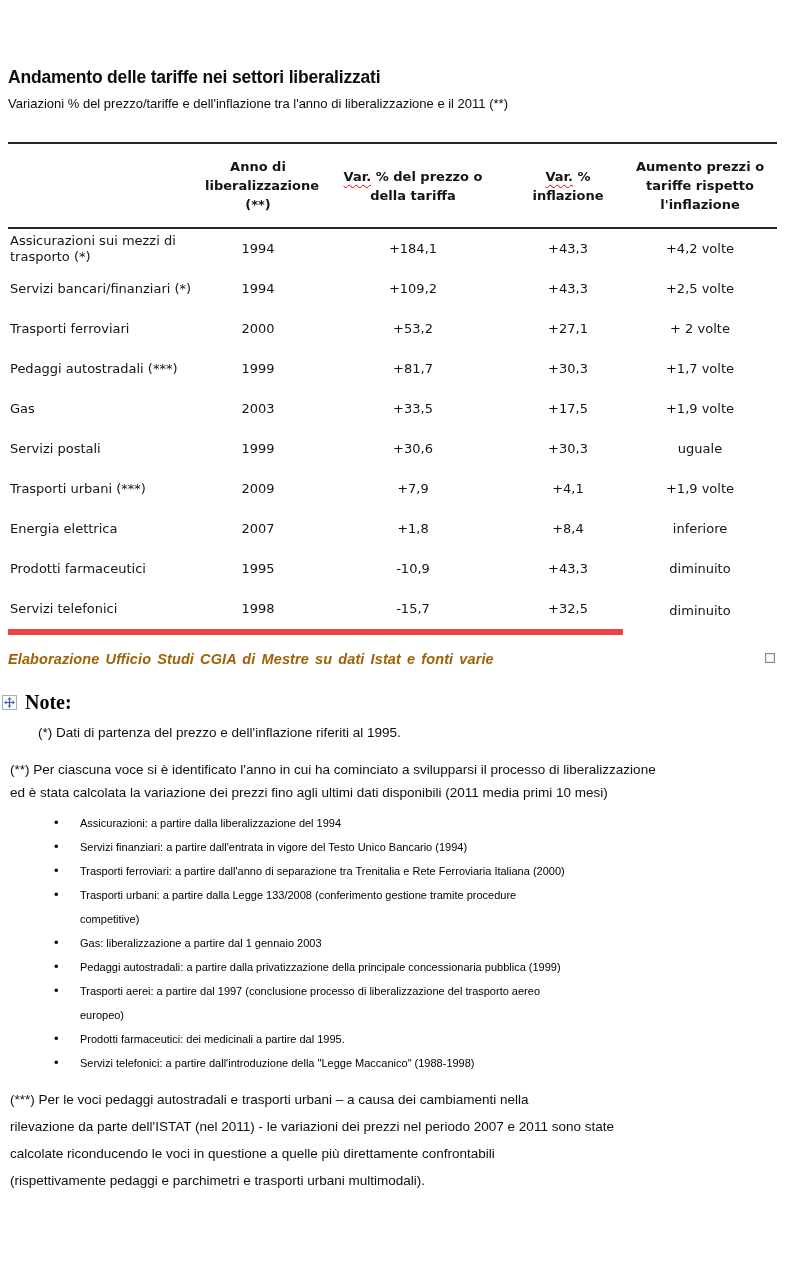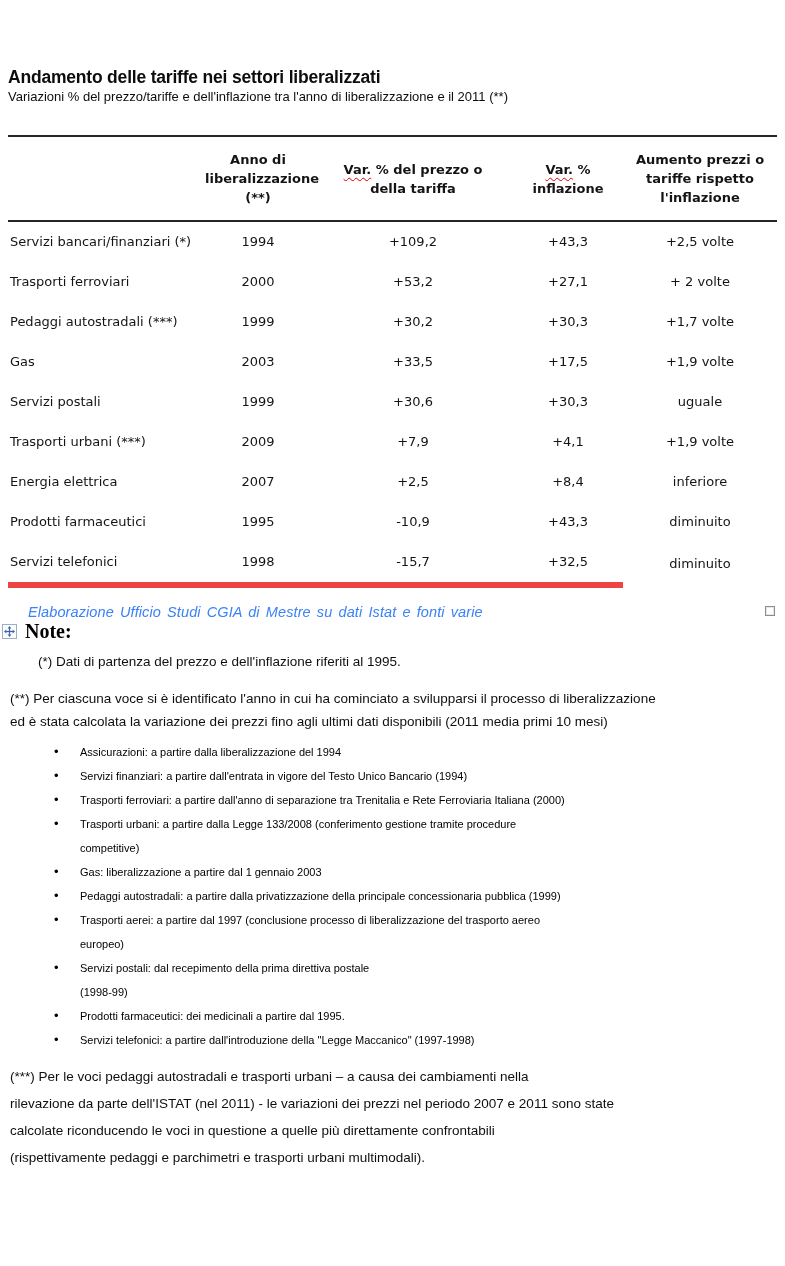--- a/index.html
+++ b/index.html
@@ -2,43 +2,43 @@
 <html lang="it"><head>
 <meta charset="utf-8">
 <style>
   html,body{margin:0;padding:0;background:#fff;}
   body{width:785px;height:1266px;overflow:hidden;color:#121212;
        font-family:"Liberation Sans",sans-serif;}
   .page{position:relative;width:769px;height:100%;padding:67px 8px 0 8px;box-sizing:content-box;}
 
   
   .title{font-size:17.5px;font-weight:bold;letter-spacing:-0.2px;line-height:21px;color:#0d0d0d;}
-  .subtitle{font-size:13px;margin-top:0;line-height:17px;color:#0d0d0d;}
+  .subtitle{font-size:13px;margin-top:7px;line-height:17px;color:#0d0d0d;}
 
   
   table.tariffe{border-collapse:collapse;margin-top:30px;width:769px;table-layout:fixed;
                 font-family:"DejaVu Sans","Liberation Sans",sans-serif;font-size:13px;color:#141414;}
   col.c-sector{width:195px;} col.c-anno{width:110px;} col.c-prezzo{width:200px;}
   col.c-infl{width:110px;} col.c-aumento{width:154px;}
   thead th{border-top:2px solid #262626;border-bottom:2px solid #262626;
            font-weight:bold;text-align:center;vertical-align:middle;
            padding:13px 2px;line-height:19px;white-space:pre-line;}
   tbody td{height:38px;padding:1px 2px;text-align:center;vertical-align:middle;line-height:16px;}
   tbody td.sector{text-align:left;white-space:pre-line;}
   tbody tr:last-of-type td:not(:last-child){border-bottom:6px solid #ef4444;}
   .misspell{text-decoration:underline;text-decoration-style:wavy;
             text-decoration-color:#e00000;text-decoration-thickness:1px;text-underline-offset:3px;}
 
   
   .source-row{display:flex;justify-content:space-between;align-items:flex-start;margin-top:16px;}
-  .source{font-weight:normal;font-style:italic;font-size:14.5px;word-spacing:2px;letter-spacing:0.1px;color:#3b82f6;margin-left:20px;}
+  .source{font-weight:bold;font-style:italic;font-size:14.5px;word-spacing:2px;letter-spacing:0.1px;color:#a16207;}
   .resize-handle{width:8px;height:8px;border:1px solid #8c8c8c;background:#fff;margin-top:2px;margin-right:2px;box-shadow:inset 0 0 0 1px #e8e8e8;}
 
   
-  .note-heading-row{display:flex;align-items:center;margin-left:-6px;}
+  .note-heading-row{display:flex;align-items:center;margin-top:24px;margin-left:-6px;}
   .move-handle{width:13px;height:13px;border:1px solid #9ab0c9;background:#fdfdfd;
                display:flex;align-items:center;justify-content:center;margin-right:8px;flex:0 0 auto;}
   .note-heading{font-family:"Liberation Serif",serif;font-weight:bold;font-size:20px;color:#000;}
   .note{white-space:pre-line;font-size:13.5px;color:#0f0f0f;}
   .note-1{margin:9px 0 0 30px;line-height:20px;}
   .note-2{margin:15px 0 0 2px;line-height:23px;}
   .note-3{margin:11px 0 0 2px;line-height:27px;}
   ul.note-bullets{list-style:none;margin:7px 0 0 0;padding:0 0 0 44px;}
   ul.note-bullets li{position:relative;padding-left:28px;line-height:24px;
                      font-size:11px;white-space:pre-line;color:#000000;}
@@ -70,41 +70,48 @@
 della tariffa</span></th>
         <th><span class="misspell">Var.</span><span> %
 inflazione</span></th>
         <th>Aumento prezzi o
 tariffe rispetto
 l'inflazione</th>
       </tr>
     </thead>
     <tbody>
 
+        <tr>
+          <td class="sector">Assicurazioni sui mezzi di trasporto (*)</td>
+          <td>1994</td>
+          <td>+184,1</td>
+          <td>+43,3</td>
+          <td>+4,2 volte</td>
+        </tr>
 
         <tr>
           <td class="sector">Servizi bancari/finanziari (*)</td>
           <td>1994</td>
           <td>+109,2</td>
           <td>+43,3</td>
           <td>+2,5 volte</td>
         </tr>
 
         <tr>
           <td class="sector">Trasporti ferroviari</td>
           <td>2000</td>
           <td>+53,2</td>
           <td>+27,1</td>
           <td>+ 2 volte</td>
         </tr>
 
         <tr>
           <td class="sector">Pedaggi autostradali (***)</td>
           <td>1999</td>
-          <td>+30,2</td>
+          <td>+81,7</td>
           <td>+30,3</td>
           <td>+1,7 volte</td>
         </tr>
 
 
         <tr>
           <td class="sector">Gas</td>
           <td>2003</td>
           <td>+33,5</td>
           <td>+17,5</td>
@@ -123,21 +130,21 @@
           <td class="sector">Trasporti urbani (***)</td>
           <td>2009</td>
           <td>+7,9</td>
           <td>+4,1</td>
           <td>+1,9 volte</td>
         </tr>
 
         <tr>
           <td class="sector">Energia elettrica</td>
           <td>2007</td>
-          <td>+2,5</td>
+          <td>+1,8</td>
           <td>+8,4</td>
           <td>inferiore</td>
         </tr>
 
         <tr>
           <td class="sector">Prodotti farmaceutici</td>
           <td>1995</td>
           <td>-10,9</td>
           <td>+43,3</td>
           <td>diminuito</td>
@@ -191,27 +198,25 @@
       <li>Trasporti urbani: a partire dalla Legge 133/2008 (conferimento gestione tramite procedure
 competitive)</li>
 
       <li>Gas: liberalizzazione a partire dal 1 gennaio 2003</li>
 
       <li>Pedaggi autostradali: a partire dalla privatizzazione della principale concessionaria pubblica (1999)</li>
 
       <li>Trasporti aerei: a partire dal 1997 (conclusione processo di liberalizzazione del trasporto aereo
 europeo)</li>
 
-      <li>Servizi postali: dal recepimento della prima direttiva postale
-(1998-99)</li>
 
 
       <li>Prodotti farmaceutici: dei medicinali a partire dal 1995.</li>
 
-      <li>Servizi telefonici: a partire dall'introduzione della "Legge Maccanico" (1997-1998)</li>
+      <li>Servizi telefonici: a partire dall'introduzione della "Legge Maccanico" (1988-1998)</li>
 
   </ul>
 
   <div class="note note-3">(***) Per le voci pedaggi autostradali e trasporti urbani – a causa dei cambiamenti nella
 rilevazione da parte dell'ISTAT (nel 2011) - le variazioni dei prezzi nel periodo 2007 e 2011 sono state
 calcolate riconducendo le voci in questione a quelle più direttamente confrontabili
 (rispettivamente pedaggi e parchimetri e trasporti urbani multimodali).</div>
 
 </div>
 

